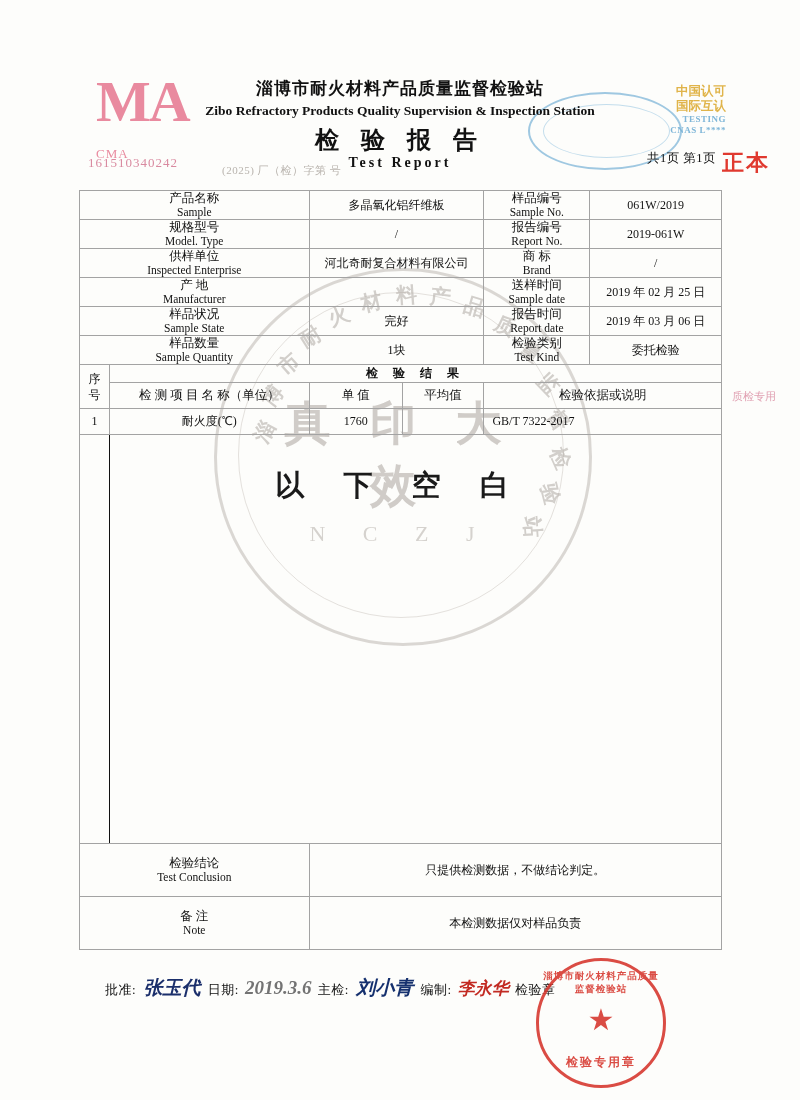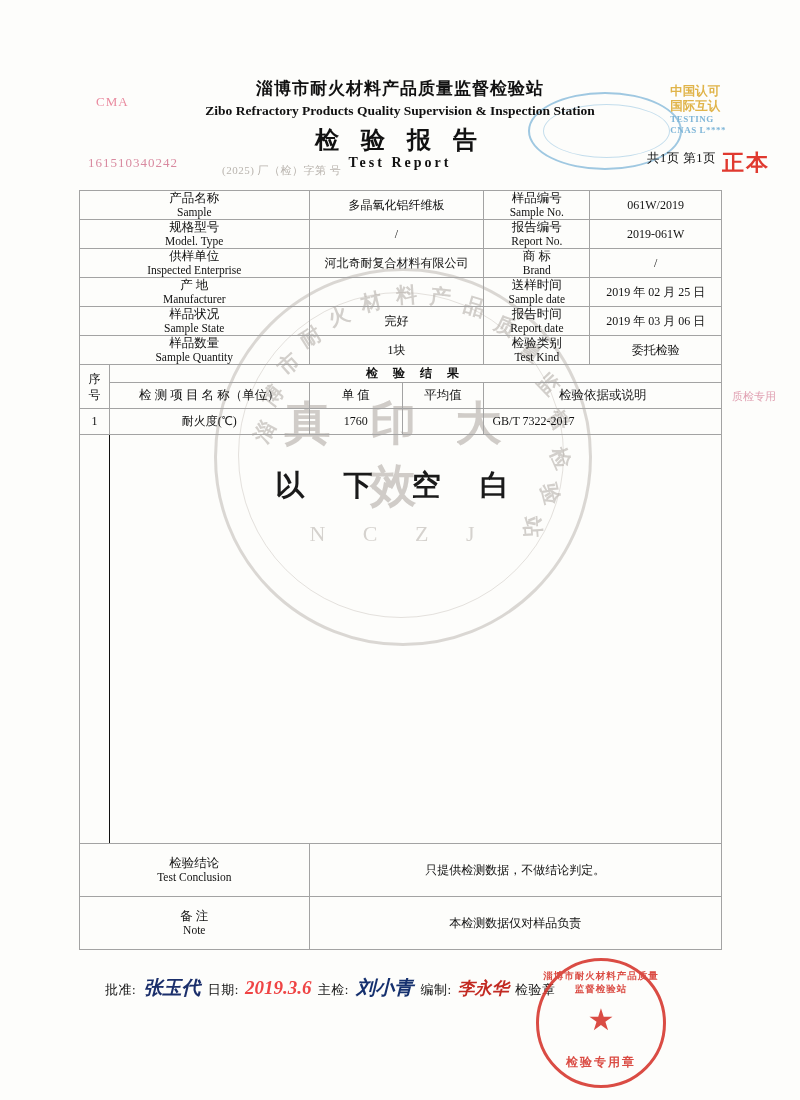--- a/index.html
+++ b/index.html
@@ -109,21 +109,21 @@
     top: 163px;
     font-size: 11px;
     color: #b9b4ae;
     letter-spacing: .5px;
     z-index: 2;
   }
   .cnas-box {
     position: absolute;
     right: 74px;
     top: 84px;
-    text-align: left;
+    text-align: right;
     color: #e0b44a;
     font-size: 12.5px;
     font-weight: bold;
     line-height: 15px;
     z-index: 4;
   }
   .cnas-en {
     color: #7fb6d8;
     font-size: 9px;
     font-weight: bold;
@@ -312,21 +312,21 @@
   }
   .sig-blue2 { color: #15306e; }
   .sig-red {
     color: #c22a22;
     font-size: 17px;
     font-style: italic;
     font-weight: bold;
     padding: 0 3px;
   }
   .date-hand {
-    color: #ef4444;
+    color: #737373;
     font-size: 19px;
     font-style: italic;
     font-weight: bold;
     padding: 0 3px;
   }
 
   
   .bottom-seal {
     position: absolute;
     left: 536px;
@@ -369,20 +369,21 @@
     color: #d6342b;
     font-weight: bold;
   }
 </style>
 </head>
 <body>
 
 <div id="page">
 
   <div class="stamp cma">
+    <span>MA</span>
     <div class="cma-sub">CMA</div>
   </div>
   <div class="barcode-no">161510340242</div>
   <div class="gray-text">(2025) 厂（检）字第 号</div>
 
   <div class="blue-oval"></div>
   <div class="blue-oval2"></div>
   <div class="cnas-box">
     <div>中国认可</div>
     <div>国际互认</div>

